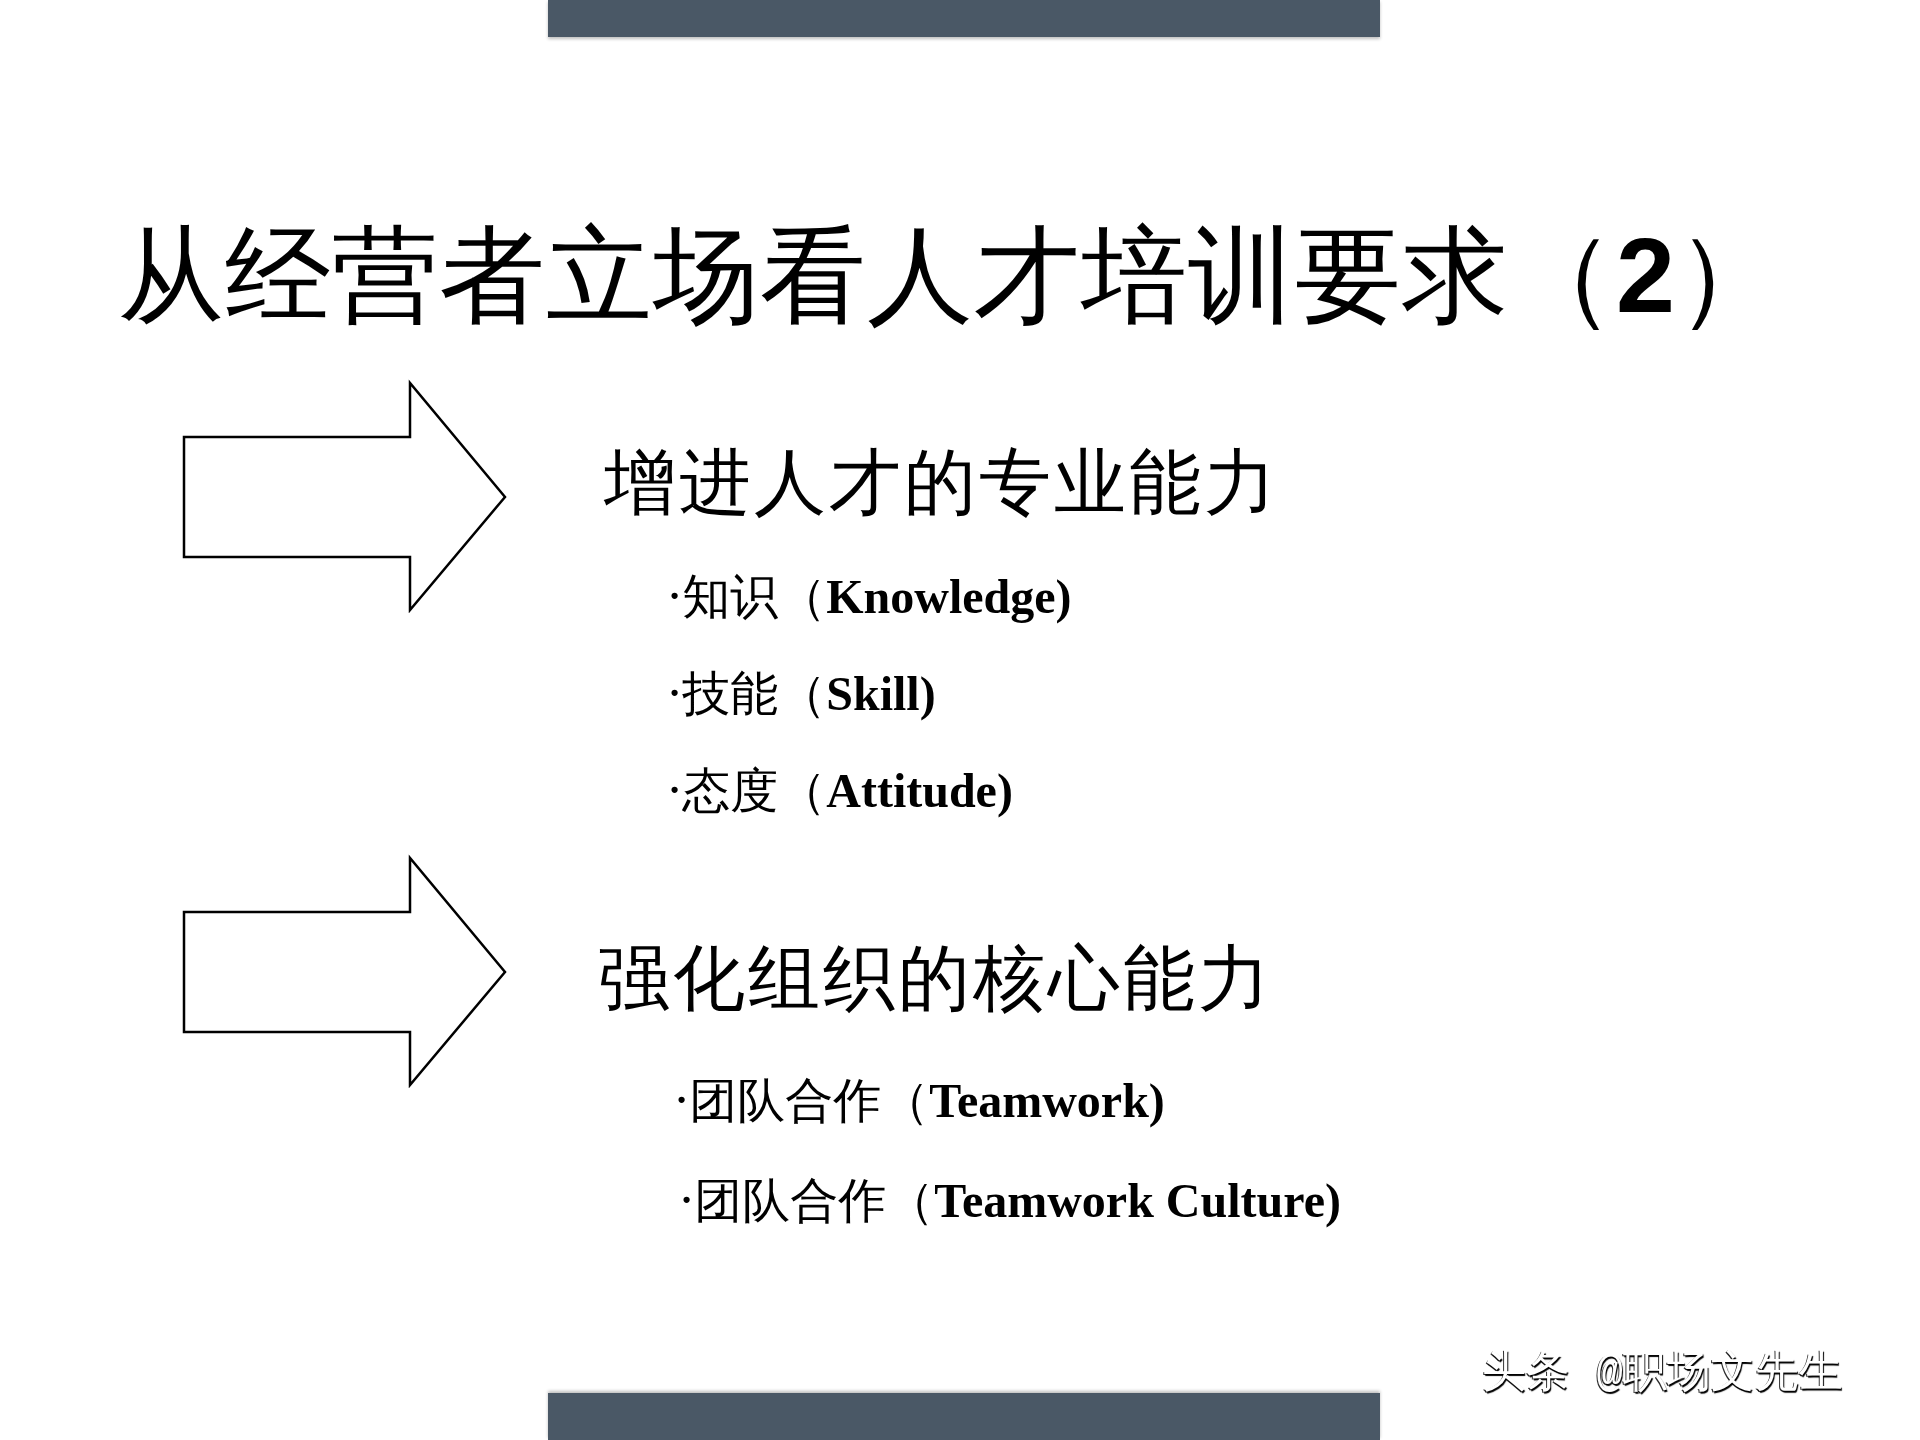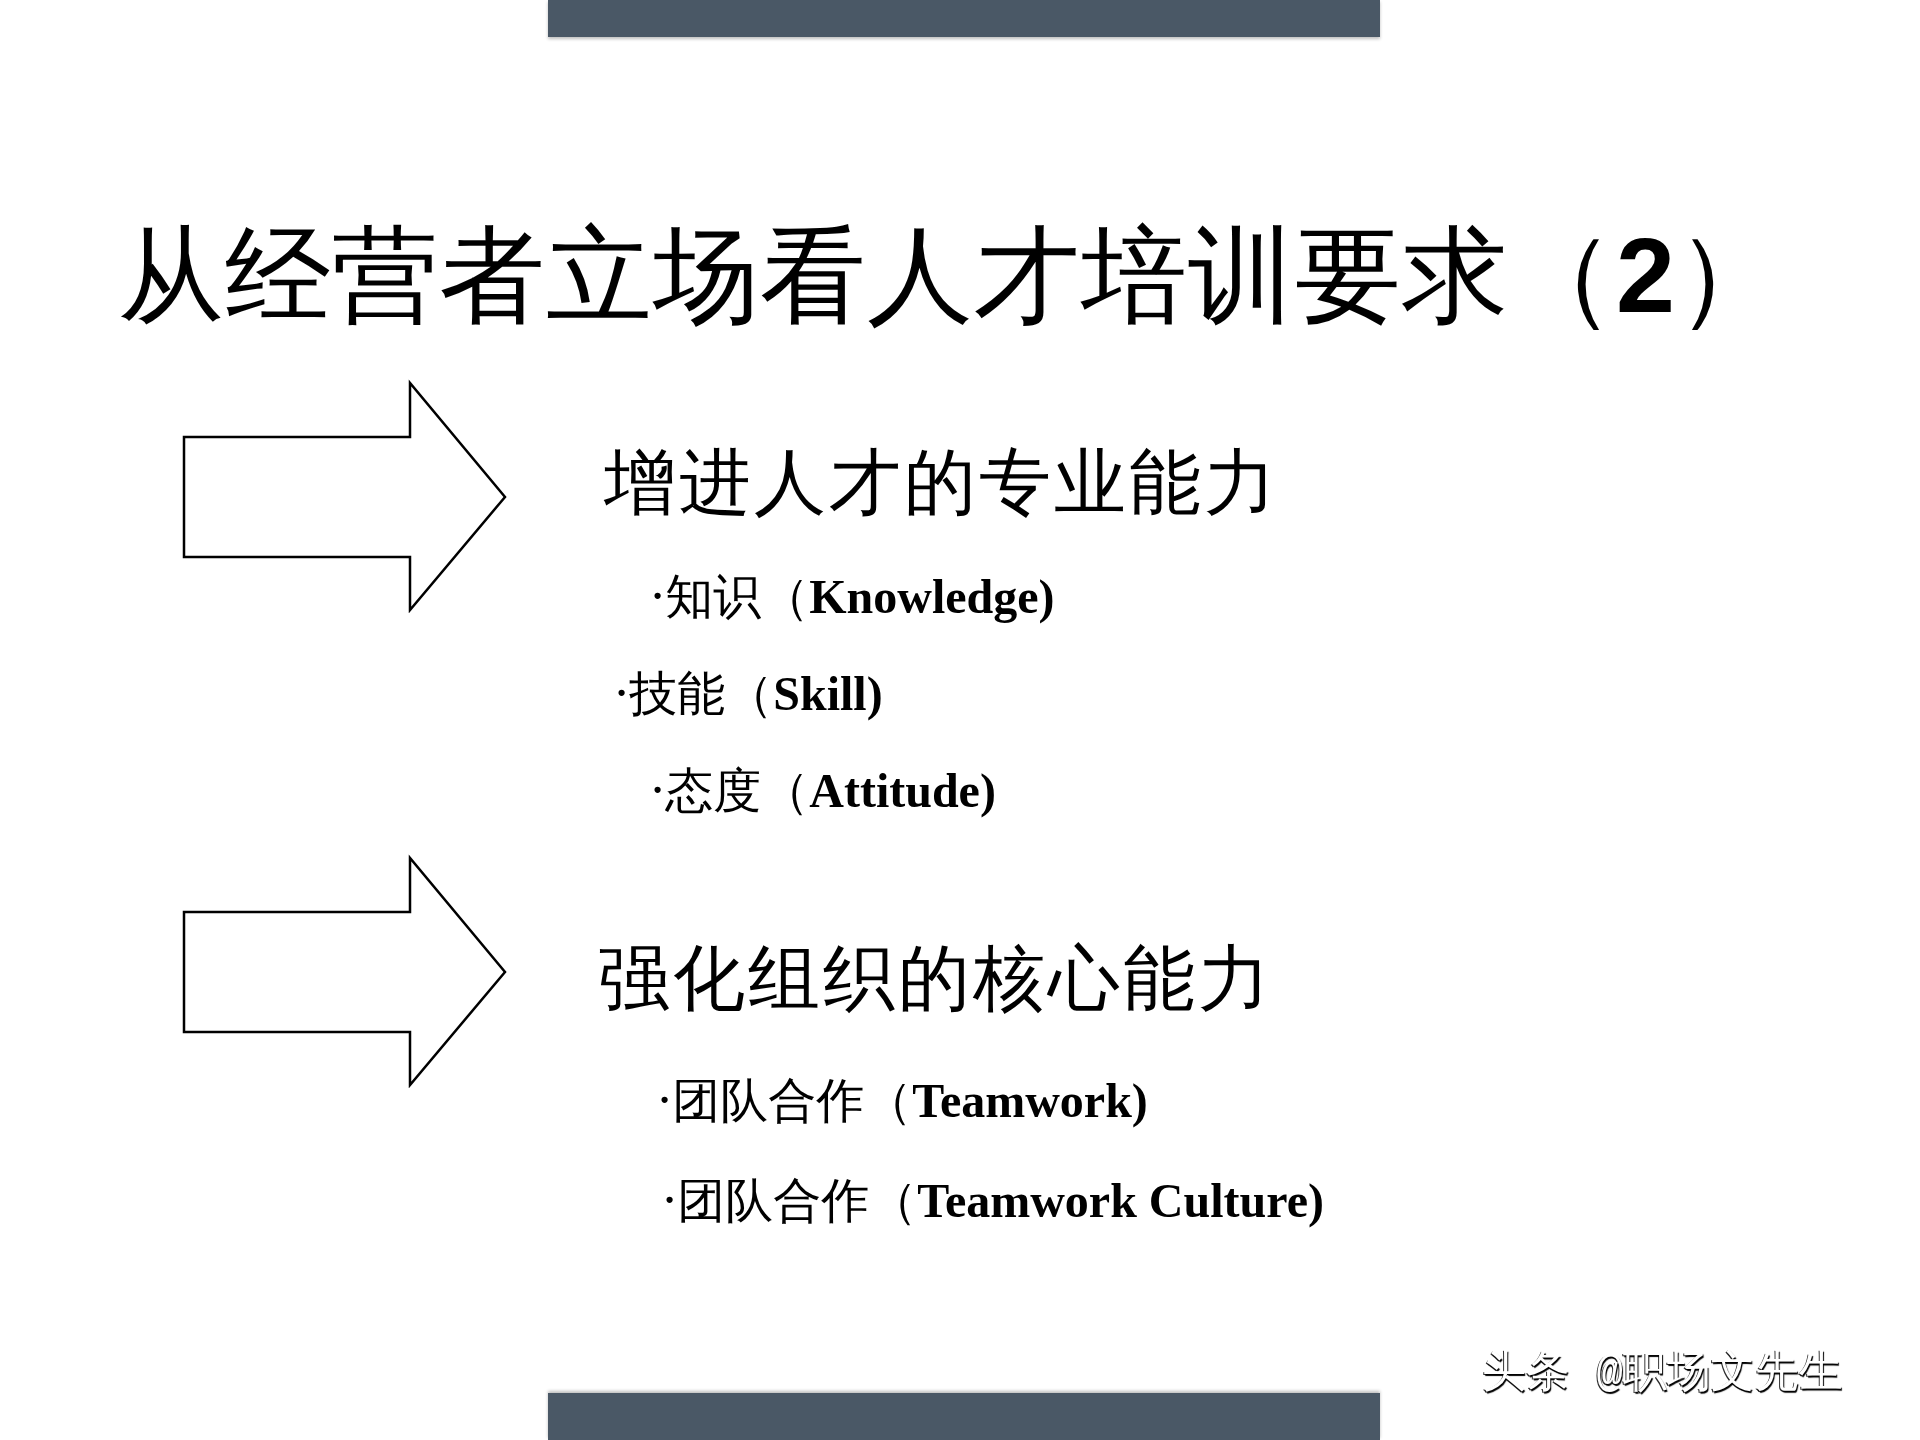--- a/index.html
+++ b/index.html
@@ -27,21 +27,21 @@
   .arrow { position: absolute; left: 180px; width: 335px; height: 235px; }
   .arrow svg { display: block; }
 
   .heading {
     position: absolute; font-size: 72px; line-height: 100px; white-space: nowrap;
     font-family: "DejaVu Serif", "Liberation Serif", serif;
     letter-spacing: 3px;
   }
   .item {
     position: absolute; white-space: nowrap; font-size: 48px; line-height: 60px;
-    font-family: "Liberation Serif", "DejaVu Serif", serif; font-weight: bold;
+    font-family: "Liberation Serif", "DejaVu Serif", serif; font-weight: bold; margin-left: 17px;
   }
   .item .zh { font-family: "DejaVu Serif", "Liberation Serif", serif; font-weight: normal; }
 
   .watermark {
     position: absolute; left: 1482px; top: 1346px;
     font-size: 44px; line-height: 56px; white-space: nowrap;
     font-family: Liberation Mono, monospace;
     color: #ffffff;
     text-shadow: 1px 2px 1px #000, -1px 1px 0 #333;
   }
@@ -54,21 +54,21 @@
 <div class="title"><span>从经营者立场看人才培训要求（</span><span class="num">2</span><span>）</span></div>
 
 <div class="arrow" style="top:378px;">
   <svg width="335" height="235" viewBox="0 0 335 235">
     <polygon points="4,59 230,59 230,5 325,119 230,232 230,179 4,179" fill="#ffffff" stroke="#000" stroke-width="2.5" stroke-linejoin="miter"></polygon>
   </svg>
 </div>
 <div class="heading" style="left:588px; top:432px;margin-left:16px;">增进人才的专业能力</div>
 
 <div class="item" style="left:650px; top:566px;"><span class="zh">·知识（</span><span>Knowledge)</span></div>
-<div class="item" style="left:614px; top:663px;"><span class="zh">·技能（</span><span>Skill)</span></div>
+<div class="item" style="left:650px; top:663px;"><span class="zh">·技能（</span><span>Skill)</span></div>
 <div class="item" style="left:650px; top:760px;"><span class="zh">·态度（</span><span>Attitude)</span></div>
 
 <div class="arrow" style="top:853px;">
   <svg width="335" height="235" viewBox="0 0 335 235">
     <polygon points="4,59 230,59 230,5 325,119 230,232 230,179 4,179" fill="#ffffff" stroke="#000" stroke-width="2.5" stroke-linejoin="miter"></polygon>
   </svg>
 </div>
 <div class="heading" style="left:598px; top:928px;">强化组织的核心能力</div>
 
 <div class="item" style="left:657px; top:1070px;"><span class="zh">·团队合作（</span><span>Teamwork)</span></div>

